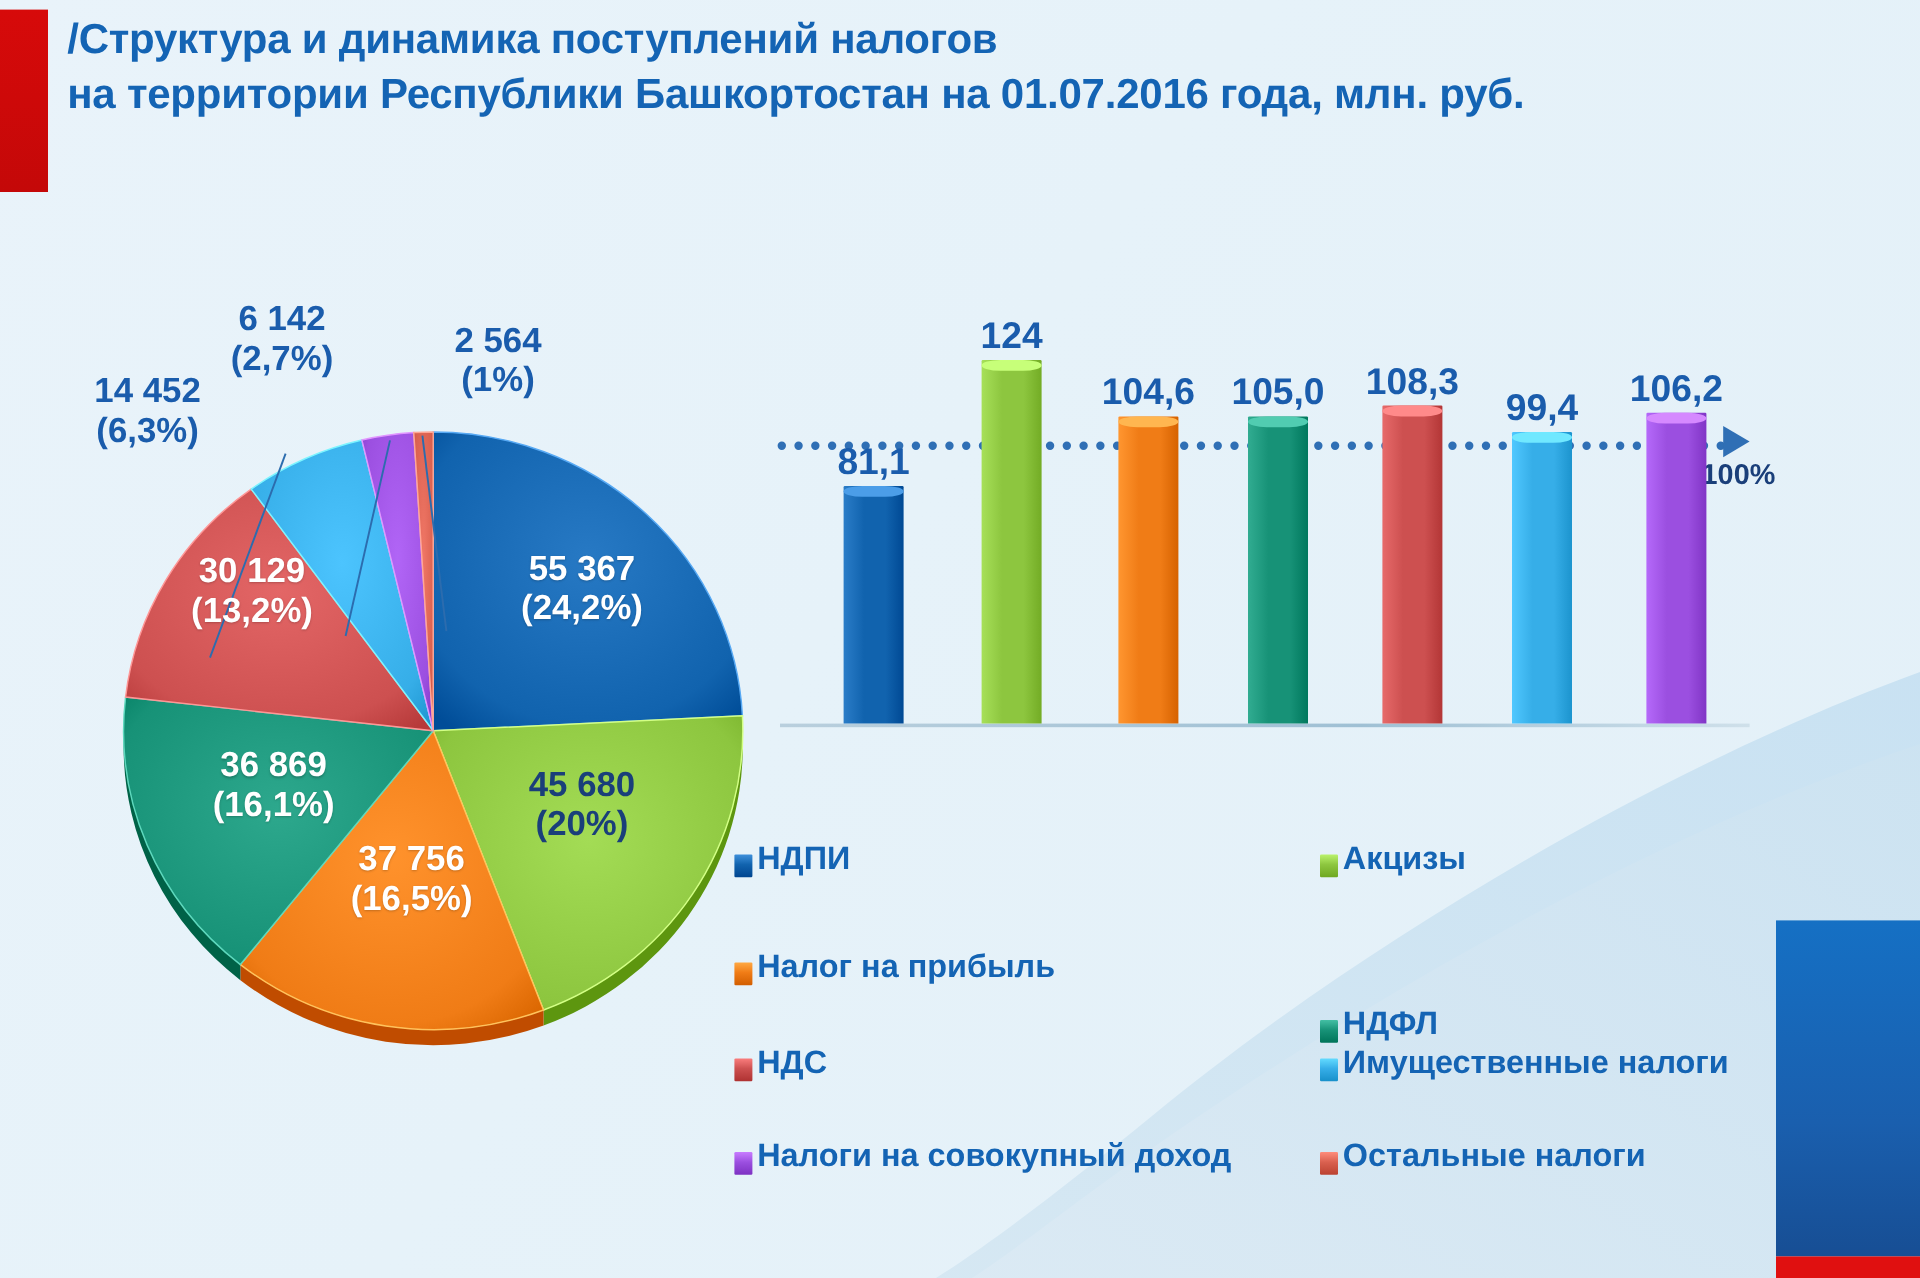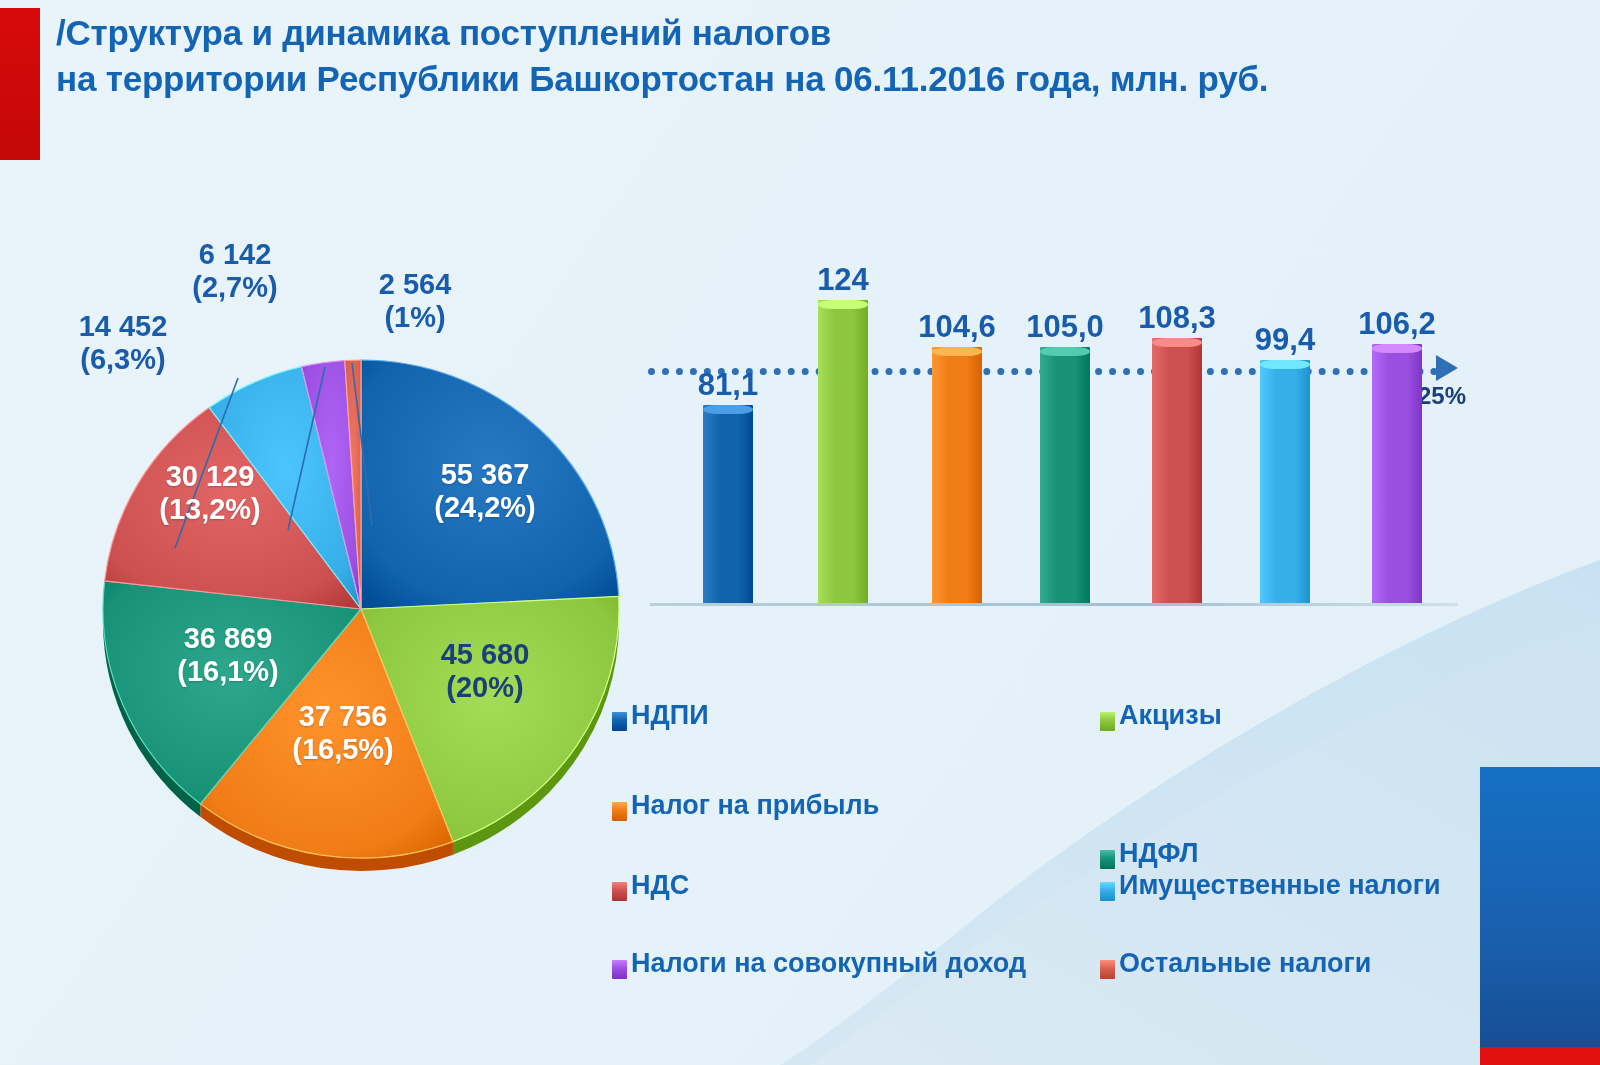--- a/index.html
+++ b/index.html
@@ -212,28 +212,28 @@
         <stop offset="100%" stop-color="#cde3f1"></stop>
       </linearGradient>
     </defs>
     <path d="M1600,560 C1380,640 1130,790 960,930 C880,995 820,1040 780,1065 L1600,1065 Z" fill="url(#swoosh1)" opacity="0.85"></path>
     <path d="M1600,620 C1360,700 1090,860 900,1000 C860,1030 830,1052 810,1065 L1600,1065 Z" fill="url(#swoosh2)" opacity="0.8"></path>
   </svg>
 
   <div class="accent-red-bar"></div>
 
   <div id="title">/Структура и динамика поступлений налогов
-на территории Республики Башкортостан на 06.11.2016 года, млн. руб.</div>
+на территории Республики Башкортостан на 01.07.2016 года, млн. руб.</div>
 
 
   <div id="bar-chart">
     <div class="bar-baseline"></div>
     <div class="ref-line"></div>
     <div class="ref-arrow"></div>
-    <div class="ref-label">25%</div>
+    <div class="ref-label">100%</div>
     <div id="bars-host">
         <div class="bar-wrap" style="left: 63px; width: 50px; height: 198.116px;">
           <div class="bar-rect" style="height: 198.116px; background: linear-gradient(90deg, rgb(43, 125, 200) 0%, rgb(17, 99, 174) 34%, rgb(17, 99, 174) 70%, rgb(0, 73, 148) 100%);"></div>
           <div class="bar-cap" style="background: rgb(75, 157, 232);"></div>
         </div>
         <div class="bar-value" style="left: 33px; width: 110px; bottom: 212.116px;">81,1</div>
         <div class="bar-wrap" style="left: 178px; width: 50px; height: 302.914px;">
           <div class="bar-rect" style="height: 302.914px; background: linear-gradient(90deg, rgb(167, 224, 89) 0%, rgb(141, 198, 63) 34%, rgb(141, 198, 63) 70%, rgb(115, 172, 37) 100%);"></div>
           <div class="bar-cap" style="background: rgb(199, 255, 121);"></div>
         </div>
@@ -331,21 +331,21 @@
         <div class="pie-label-in dark" style="left: 400px; top: 408px; width: 170px;">45 680
 (20%)</div>
         <div class="pie-label-in white" style="left: 258px; top: 470px; width: 170px;">37 756
 (16,5%)</div>
         <div class="pie-label-in white" style="left: 138px; top: 392px; width: 180px;">36 869
 (16,1%)</div>
         <div class="pie-label-in white" style="left: 120px; top: 230px; width: 180px;">30 129
 (13,2%)</div>
         <div class="pie-label-out" style="left: 28px; top: 80px; width: 190px;">14 452
 (6,3%)</div>
-        <div class="pie-label-out" style="left: 140px; top: 8px; width: 190px;">6 142
+        <div class="pie-label-out" style="left: 140px; top: 20px; width: 190px;">6 142
 (2,7%)</div>
         <div class="pie-label-out" style="left: 330px; top: 10px; width: 170px; margin-top: 28px;">2 564
 (1%)</div>
       </div>
   </div>
 
   <div id="legend">
       <div class="legend-item" style="left: 0px; top: 0px;">
         <span class="legend-swatch" style="background: linear-gradient(rgb(62, 144, 219) 0%, rgb(17, 99, 174) 45%, rgb(0, 69, 144) 100%);"></span>
         <span class="legend-text">НДПИ</span>

